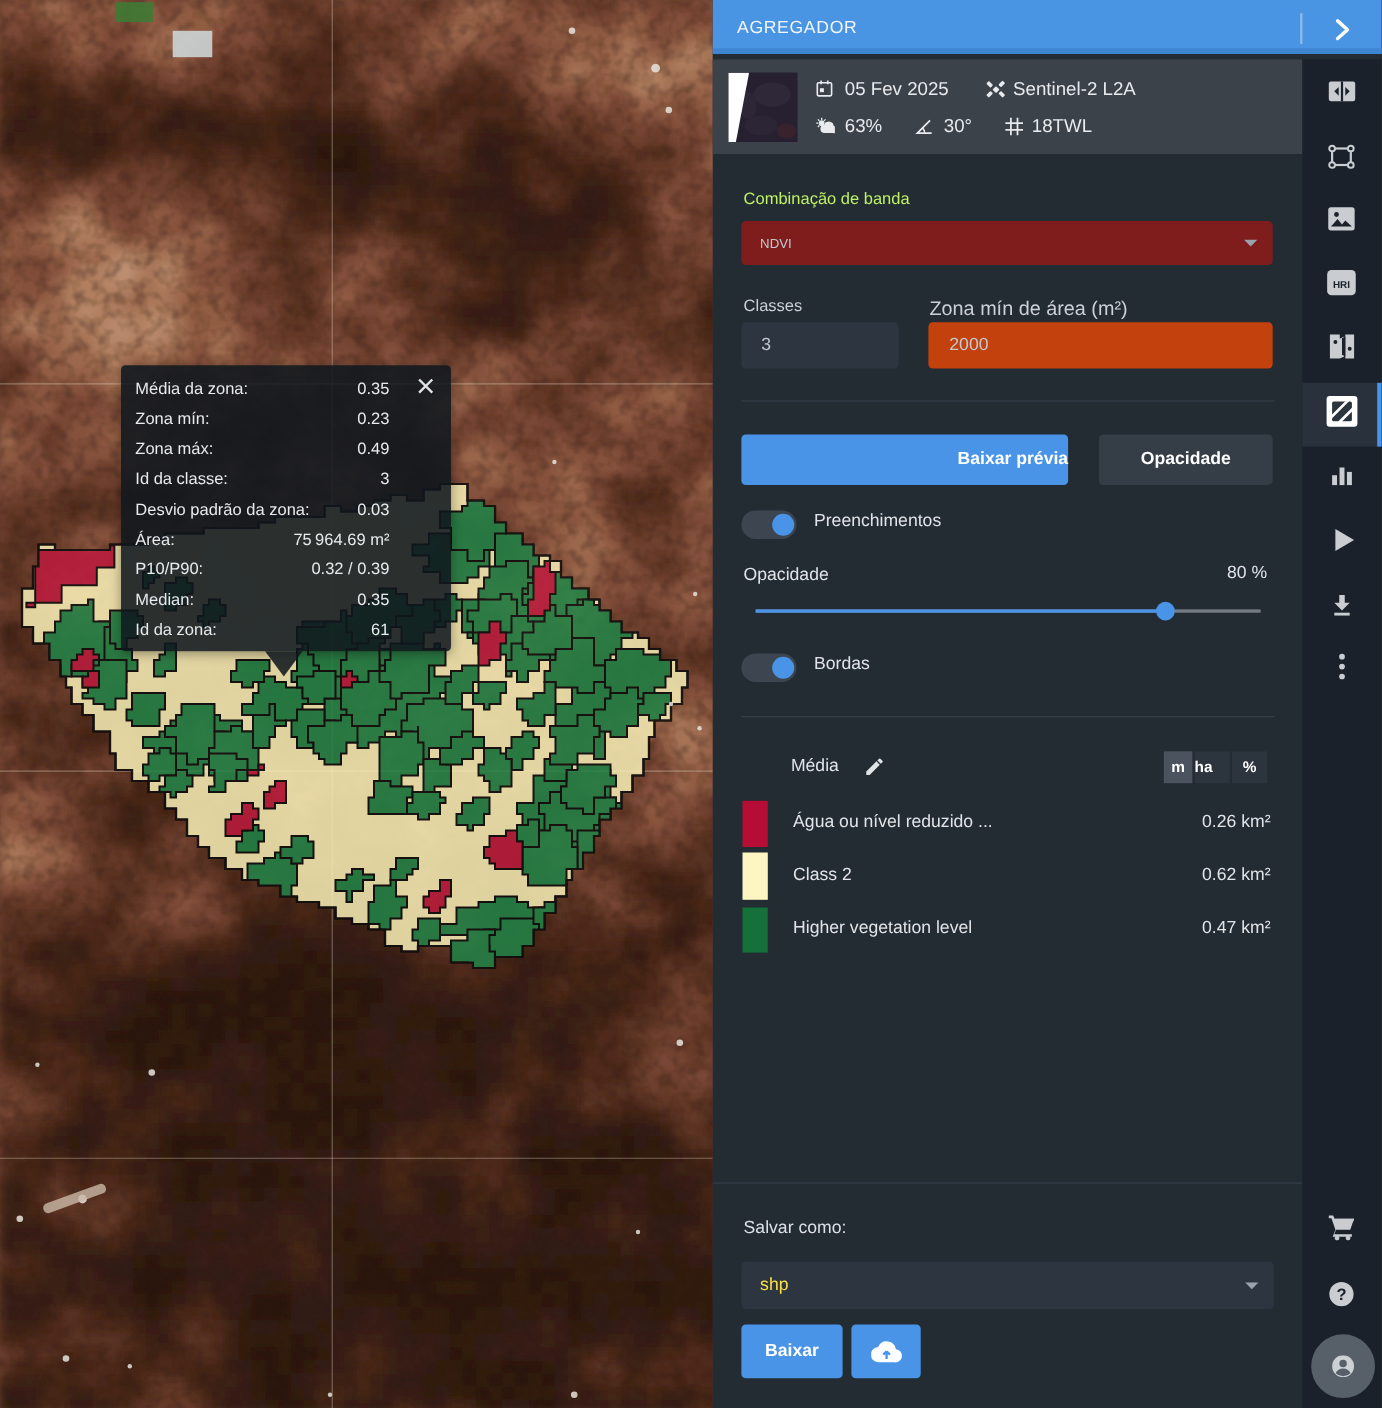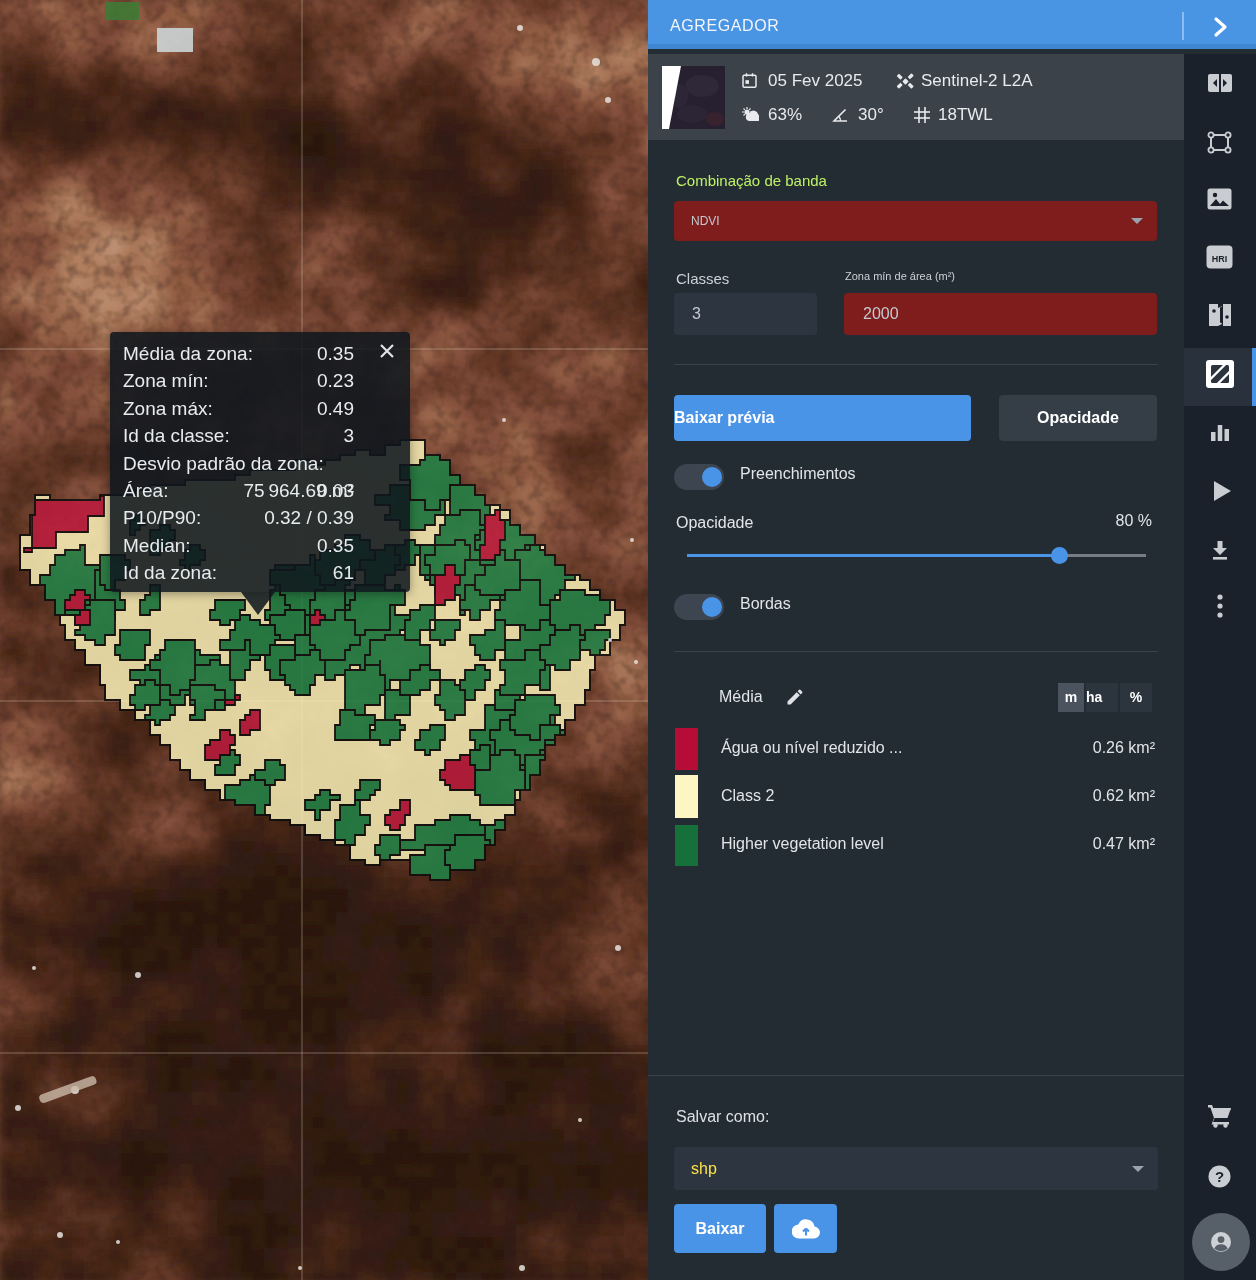--- a/index.html
+++ b/index.html
@@ -163,21 +163,21 @@
       <circle cx="610" cy="640" r="2" fill="#e8e4de" opacity=".85"></circle>
       <circle cx="636" cy="662" r="2" fill="#e8e4de" opacity=".85"></circle>
       <circle cx="522" cy="1268" r="3" fill="#e8e4de" opacity=".85"></circle>
       <circle cx="580" cy="1120" r="2" fill="#e8e4de" opacity=".85"></circle>
       <circle cx="300" cy="1268" r="2" fill="#e8e4de" opacity=".85"></circle>
       <circle cx="34" cy="968" r="2" fill="#e8e4de" opacity=".85"></circle>
       <circle cx="504" cy="420" r="2" fill="#e8e4de" opacity=".85"></circle>
       <circle cx="632" cy="540" r="2" fill="#e8e4de" opacity=".85"></circle>
       <rect x="38" y="1085" width="60" height="9" rx="4" fill="#cbb9a8" transform="rotate(-20 68 1090)" opacity=".8"></rect>
 </svg>
-    <div style="position:absolute;left:110px;top:332px;width:300px;height:260px;background:rgba(15,23,30,.87);border-radius:4px;color:#e8ebee;font-size:19px;box-shadow:0 2px 10px rgba(0,0,0,.35)">
+    <div style="position:absolute;left:110px;top:332px;width:300px;height:260px;background:rgba(15,23,30,.87);border-radius:4px;color:#e8ebee;font-size:15px;box-shadow:0 2px 10px rgba(0,0,0,.35)">
 <div style="position:absolute;left:13px;right:56px;top:8.0px;height:27px;line-height:27px">
         <span style="float:left">Média da zona:</span>
         <span style="float:right">0.35</span>
       </div>
       <div style="position:absolute;left:13px;right:56px;top:35.4px;height:27px;line-height:27px">
         <span style="float:left">Zona mín:</span>
         <span style="float:right">0.23</span>
       </div>
       <div style="position:absolute;left:13px;right:56px;top:62.8px;height:27px;line-height:27px">
         <span style="float:left">Zona máx:</span>
@@ -265,25 +265,25 @@
       <line x1="12" y1="1" x2="12" y2="17"></line>
       <line x1="1" y1="6" x2="17" y2="6"></line>
       <line x1="1" y1="12" x2="17" y2="12"></line>
     </g>
   </svg>
 <div style="position:absolute;left:938px;top:105px;font-size:17px;color:#e8eaed">18TWL</div>
 
 <div style="position:absolute;left:676px;top:172px;font-size:15px;color:#bef264">Combinação de banda</div>
 <div style="position:absolute;left:674px;top:201px;width:483px;height:40px;background:#7f1d1d;border-radius:4px;color:#c3c9cf;font-size:12px;line-height:40px;padding-left:17px;box-sizing:border-box">NDVI<span style="position:absolute;right:14px;top:17.0px;width:0;height:0;border-left:6px solid transparent;border-right:6px solid transparent;border-top:6px solid #9aa3ad"></span></div>
 <div style="position:absolute;left:676px;top:270px;font-size:15px;color:#ccd1d7">Classes</div>
-<div style="position:absolute;left:845px;top:270px;font-size:11px;color:#ccd1d7">Zona mín de área (m²)</div>
+<div style="position:absolute;left:845px;top:270px;font-size:18px;color:#ccd1d7">Zona mín de área (m²)</div>
 <div style="position:absolute;left:674px;top:293px;width:143px;height:42px;background:#2d3540;border-radius:4px;color:#c3c9cf;font-size:16px;line-height:42px;padding-left:18px;box-sizing:border-box">3</div>
-<div style="position:absolute;left:844px;top:293px;width:313px;height:42px;background:#7f1d1d;border-radius:4px;color:#c3c9cf;font-size:16px;line-height:42px;padding-left:19px;box-sizing:border-box">2000</div>
+<div style="position:absolute;left:844px;top:293px;width:313px;height:42px;background:#c2410c;border-radius:4px;color:#c3c9cf;font-size:16px;line-height:42px;padding-left:19px;box-sizing:border-box">2000</div>
 <div style="position:absolute;left:674px;top:364px;width:484px;height:1px;background:#39424c"></div>
-<div style="position:absolute;left:674px;top:395px;width:297px;height:46px;background:#4a94e8;border-radius:4px;color:#fff;font-size:16px;font-weight:bold;line-height:46px;text-align:left">Baixar prévia</div>
+<div style="position:absolute;left:674px;top:395px;width:297px;height:46px;background:#4a94e8;border-radius:4px;color:#fff;font-size:16px;font-weight:bold;line-height:46px;text-align:right">Baixar prévia</div>
 <div style="position:absolute;left:999px;top:395px;width:158px;height:46px;background:#353d47;border-radius:4px;color:#fff;font-size:16px;font-weight:bold;line-height:46px;text-align:center">Opacidade</div>
 <div style="position:absolute;left:674px;top:464px;width:50px;height:26px;background:#3d4550;border-radius:13px"></div>
 <div style="position:absolute;left:702px;top:467px;width:20px;height:20px;background:#4a94e8;border-radius:50%"></div>
 <div style="position:absolute;left:740px;top:465px;font-size:16px;color:#e1e5e9">Preenchimentos</div>
 <div style="position:absolute;left:676px;top:514px;font-size:16px;color:#e1e5e9">Opacidade</div>
 <div style="position:absolute;left:1032px;top:512px;width:120px;text-align:right;font-size:16px;color:#e1e5e9">80 %</div>
 <div style="position:absolute;left:687px;top:554px;width:459px;height:3px;background:#757c84"></div>
 <div style="position:absolute;left:687px;top:554px;width:372px;height:3px;background:#4a94e8"></div>
 <div style="position:absolute;left:1051px;top:547px;width:17px;height:17px;border-radius:50%;background:#4a94e8"></div>
 <div style="position:absolute;left:674px;top:594px;width:50px;height:26px;background:#3d4550;border-radius:13px"></div>

